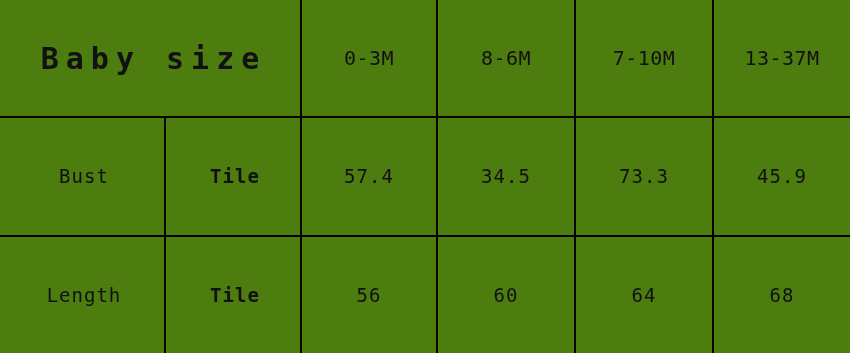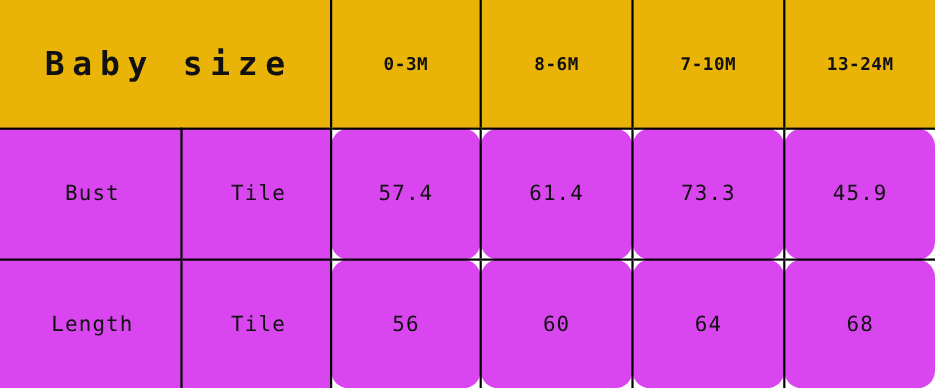--- a/index.html
+++ b/index.html
@@ -24,48 +24,48 @@
   }
 
   .size-table td {
     padding: 0;
     margin: 0;
     text-align: center;
     vertical-align: middle;
     color: #111111;
     border-left: 2px solid #000000;
     border-bottom: 2px solid #000000;
-    background: #d946ef;
+    background: #4d7c0f;
   }
 
   
   .size-table td:first-child {
     border-left: none;
   }
   .size-table tr:last-child td {
     border-bottom: none;
   }
 
   
   .header-row td {
-    background: #eab308;
+    background: #4d7c0f;
     height: 88px;
   }
 
   .title-cell {
     font-size: 30px;
     font-weight: bold;
     letter-spacing: 7px;
     text-indent: 7px;
     color: #0a0a0a;
   }
 
   .age-cell {
-    font-size: 16px;
-    font-weight: bold;
+    font-size: 20px;
+    font-weight: normal;
     letter-spacing: 0.5px;
     color: #0a0a0a;
   }
 
   
   .data-row td {
     height: 88px;
     font-size: 19px;
     letter-spacing: 1px;
   }
@@ -73,26 +73,26 @@
   .label-cell {
     font-size: 19px;
     letter-spacing: 4px;
     text-indent: 4px;
   }
 
   .unit-cell {
     font-size: 19px;
     letter-spacing: 4px;
     text-indent: 4px;
+    font-weight: bold;
   }
 
   .value-cell {
     font-size: 20px;
     letter-spacing: 1px;
-    border-radius: 16px;
   }
 
   
   col.c-label { width: 165px; }
   col.c-unit  { width: 136px; }
   col.c-v1    { width: 136px; }
   col.c-v2    { width: 138px; }
   col.c-v3    { width: 138px; }
   col.c-v4    { width: 137px; }
 </style>
@@ -107,28 +107,28 @@
     <col class="c-v2">
     <col class="c-v3">
     <col class="c-v4">
   </colgroup>
   <tbody>
     <tr class="header-row">
       <td class="title-cell" colspan="2">Baby size</td>
       <td class="age-cell">0-3M</td>
       <td class="age-cell">8-6M</td>
       <td class="age-cell">7-10M</td>
-      <td class="age-cell">13-24M</td>
+      <td class="age-cell">13-37M</td>
     </tr>
 
     <tr class="data-row">
       <td class="label-cell">Bust</td>
       <td class="unit-cell">Tile</td>
       <td class="value-cell">57.4</td>
-      <td class="value-cell">61.4</td>
+      <td class="value-cell">34.5</td>
       <td class="value-cell">73.3</td>
       <td class="value-cell">45.9</td>
     </tr>
 
 
     <tr class="data-row">
       <td class="label-cell">Length</td>
       <td class="unit-cell">Tile</td>
       <td class="value-cell">56</td>
       <td class="value-cell">60</td>

